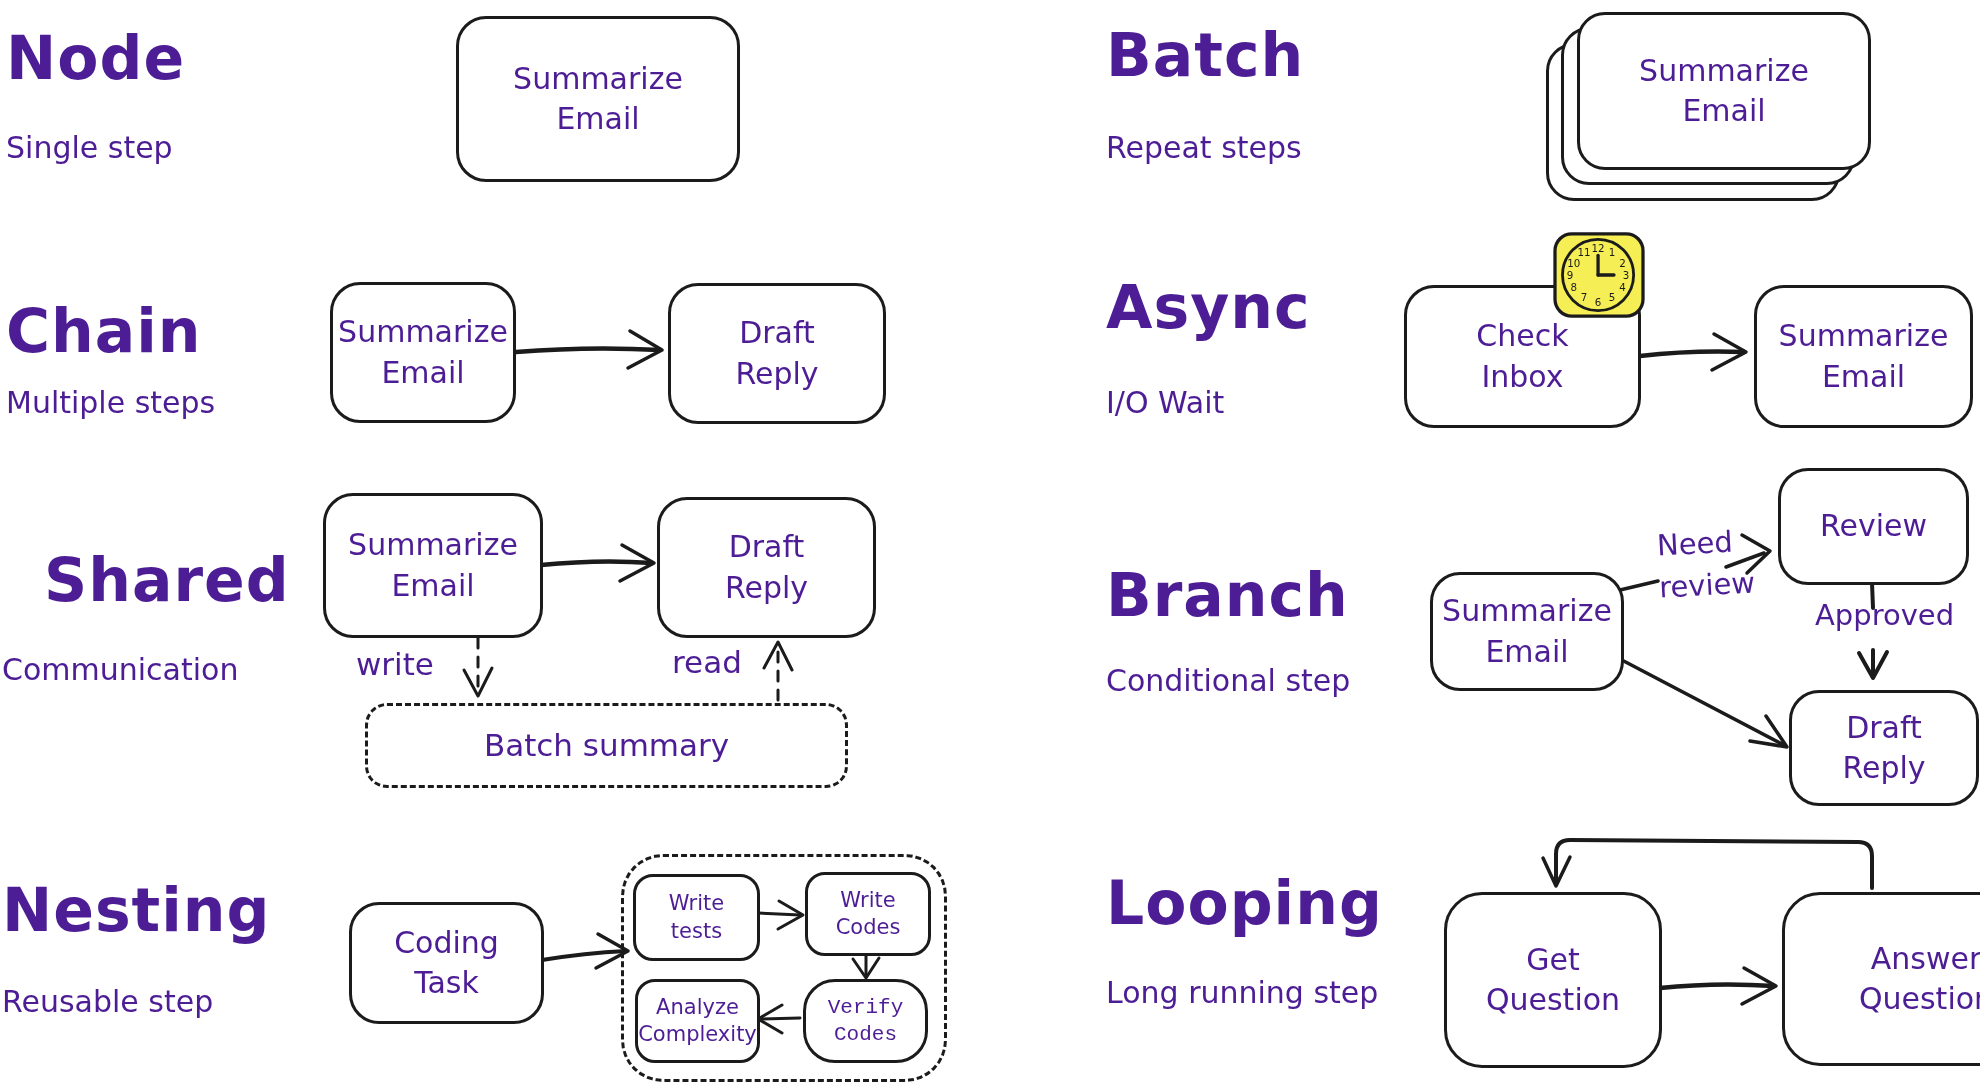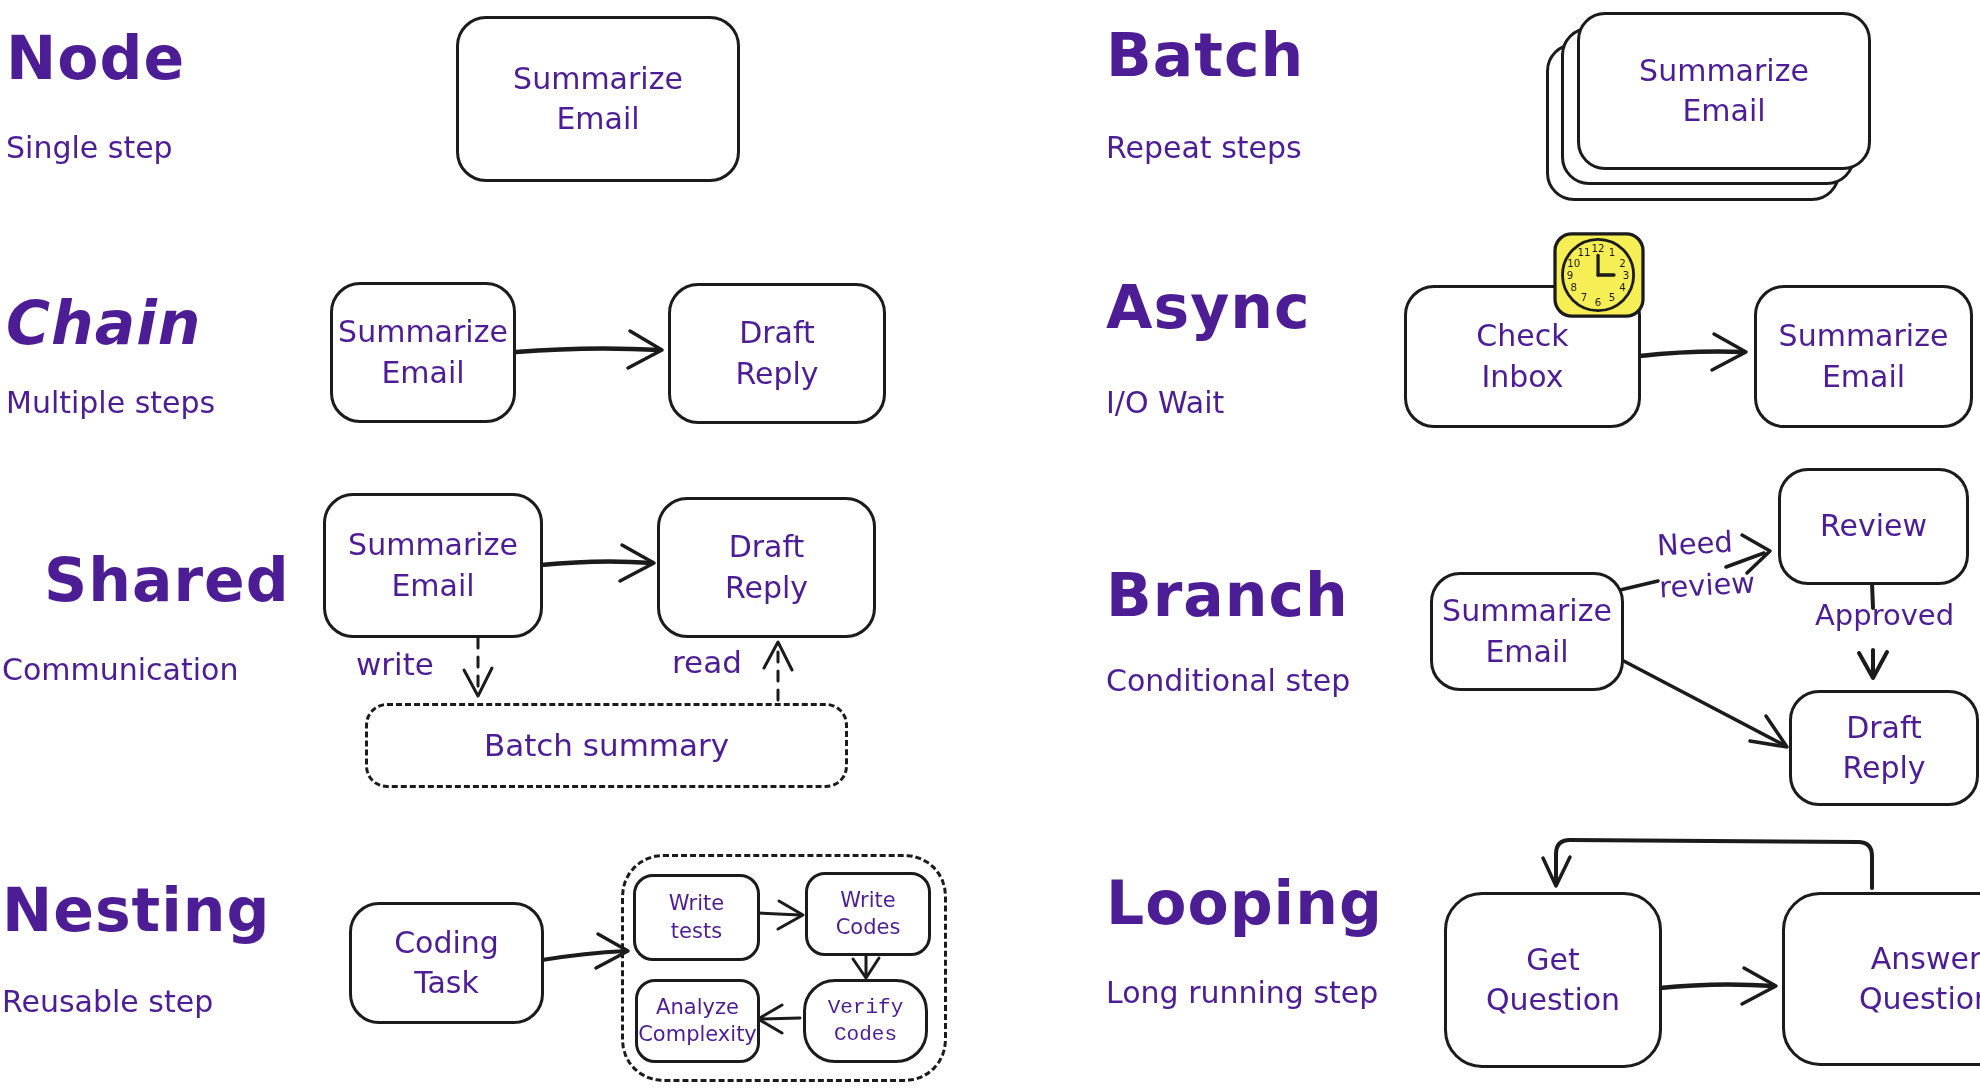--- a/index.html
+++ b/index.html
@@ -82,21 +82,21 @@
     </g>
   </svg>
 
   <div class="title" style="left:6px;top:23px;">Node</div>
   <div class="subtitle" style="left:6px;top:130px;">Single step</div>
   <div class="box" style="left:456px;top:16px;width:278px;height:160px;">
     <div class="box-label">Summarize
 Email</div>
   </div>
 
-  <div class="title" style="left:6px;top:288px;font-style:italic;">Chain</div>
+  <div class="title" style="left:6px;top:296px;">Chain</div>
   <div class="subtitle" style="left:6px;top:385px;">Multiple steps</div>
   <div class="box" style="left:330px;top:282px;width:180px;height:135px;">
     <div class="box-label">Summarize
 Email</div>
   </div>
   <div class="box" style="left:668px;top:283px;width:212px;height:135px;">
     <div class="box-label">Draft
 Reply</div>
   </div>
 

